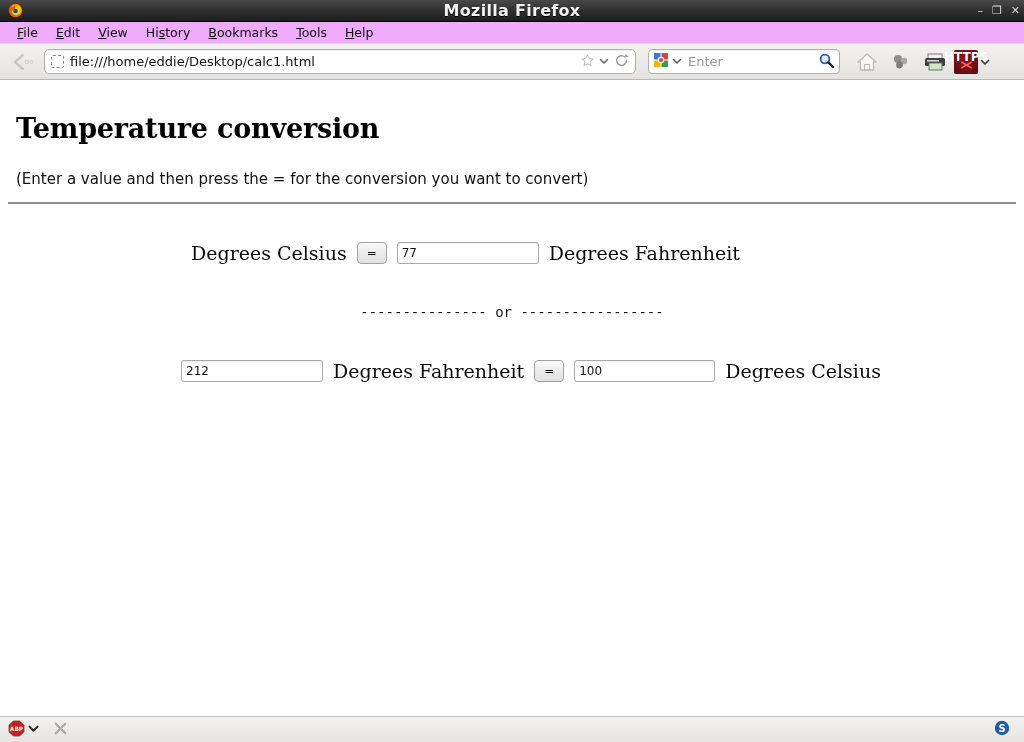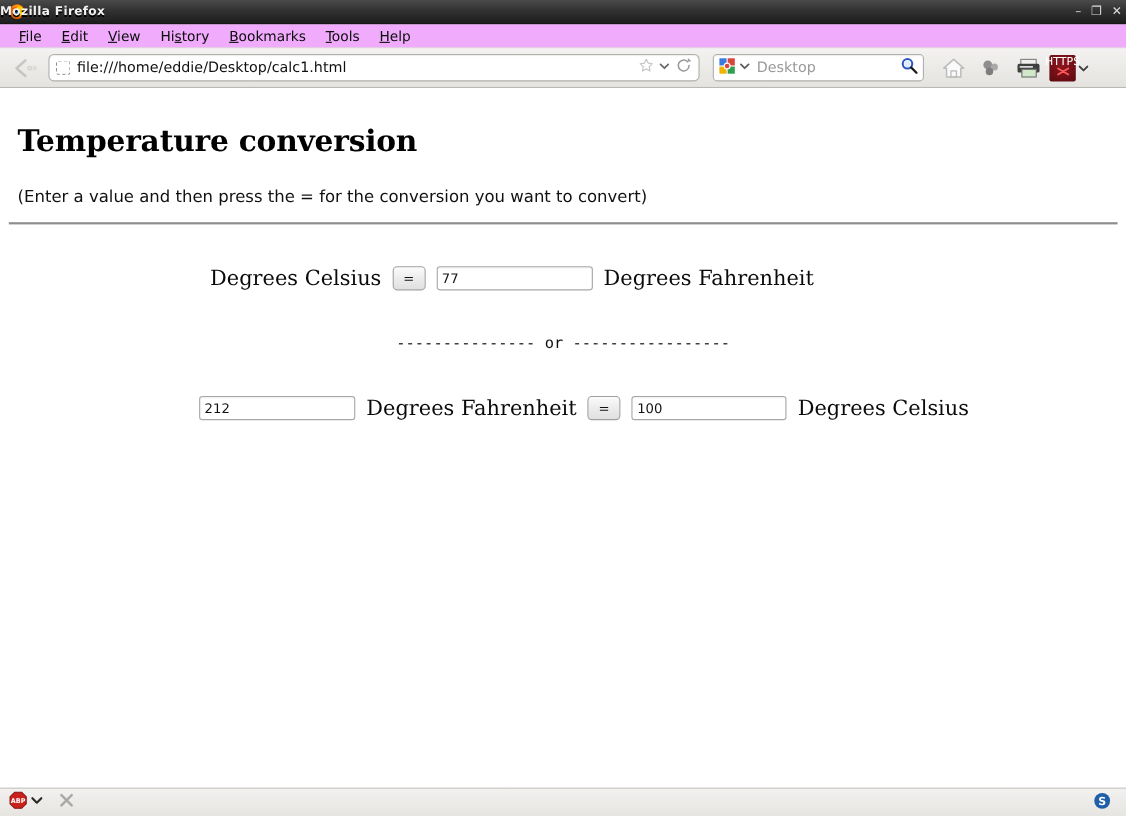--- a/index.html
+++ b/index.html
@@ -14,22 +14,22 @@
 
   
   .titlebar {
     height:22px; width:100%;
     background:linear-gradient(to bottom,#4a4a4a 0%,#323232 45%,#1d1d1d 100%);
     display:flex; align-items:center; position:relative;
     border-bottom:1px solid #000;
   }
   .tb-logo { width:22px; height:16px; margin-left:4px; display:flex; align-items:center; justify-content:center; }
   .tb-title {
-    position:absolute; left:0; right:0; 
-    color:#f2f2f2; font-size:11px; font-weight:bold;
+    position:absolute; left:0; right:0; text-align:center;
+    color:#f2f2f2; font-size:16px; font-weight:bold;
     font-family:"DejaVu Sans", sans-serif;
     letter-spacing:0.3px;
     text-shadow:0 1px 0 #000;
   }
   .tb-controls { position:absolute; right:4px; display:flex; gap:9px; align-items:center; z-index:2; }
   .tb-btn { color:#d8d8d8; font-size:11px; line-height:1; cursor:pointer; font-family:"DejaVu Sans", sans-serif; }
 
   
   .menubar {
     height:22px; width:100%;
@@ -216,21 +216,21 @@
         <rect x="8.5" y="8.5" width="6.5" height="6.5" fill="#2f9e4f"></rect>
         <circle cx="8" cy="8" r="3.2" fill="#ffffff"></circle>
         <circle cx="8" cy="8" r="2.1" fill="#d9453c"></circle>
       </svg>
     </span>
     <span style="margin-left:3px">
       <svg width="10" height="10" viewBox="0 0 10 10">
           <path d="M1.5 3.5L5 7l3.5-3.5" fill="none" stroke="#5d5d5d" stroke-width="1.6" stroke-linecap="round" stroke-linejoin="round"></path>
         </svg>
     </span>
-    <div class="search-placeholder">Desktop</div>
+    <div class="search-placeholder">Enter</div>
     <span>
       <svg width="17" height="17" viewBox="0 0 18 18">
         <circle cx="7.4" cy="7.4" r="4.6" fill="none" stroke="#2a57c4" stroke-width="2"></circle>
         <circle cx="7.4" cy="7.4" r="3" fill="#cfe0ff" opacity=".6"></circle>
         <path d="M11 11l5 5" stroke="#1b1b1b" stroke-width="2.3" stroke-linecap="round"></path>
       </svg>
     </span>
   </div>
 
   <div class="tool-icons">
@@ -253,21 +253,21 @@
         <rect x="3" y="7" width="20" height="8" rx="1.5" fill="#3f3f3f"></rect>
         <rect x="5" y="9" width="12" height="1.6" fill="#d8d8d8"></rect>
         <rect x="7" y="12" width="13" height="7" fill="#cfe8c8" stroke="#6e6e6e" stroke-width="1"></rect>
       </svg>
     </div>
     <div class="tool-icon" style="width:40px">
       <span style="display:flex;align-items:center;gap:2px">
         <span style="display:inline-flex;flex-direction:column;align-items:center;justify-content:center;
                      width:24px;height:24px;border-radius:2px;
                      background:radial-gradient(circle at 50% 35%, #8f1620 0%, #5c0a10 100%);">
-          <span style="color:#fff;font-size:10px;font-weight:normal;font-family:'DejaVu Sans',sans-serif;line-height:8px;">HTTPS</span>
+          <span style="color:#fff;font-size:12px;font-weight:bold;font-family:'DejaVu Sans',sans-serif;line-height:8px;">HTTPS</span>
           <svg width="13" height="10" viewBox="0 0 14 10" style="margin-top:-1px">
             <path d="M2 2 L12 8 M12 2 L2 8" stroke="#ff5a5a" stroke-width="1.7" stroke-linecap="round"></path>
           </svg>
         </span>
         <svg width="10" height="10" viewBox="0 0 10 10">
             <path d="M1.5 3.5L5 7l3.5-3.5" fill="none" stroke="#3d3d3d" stroke-width="1.7" stroke-linecap="round" stroke-linejoin="round"></path>
           </svg>
       </span>
     </div>
   </div>

